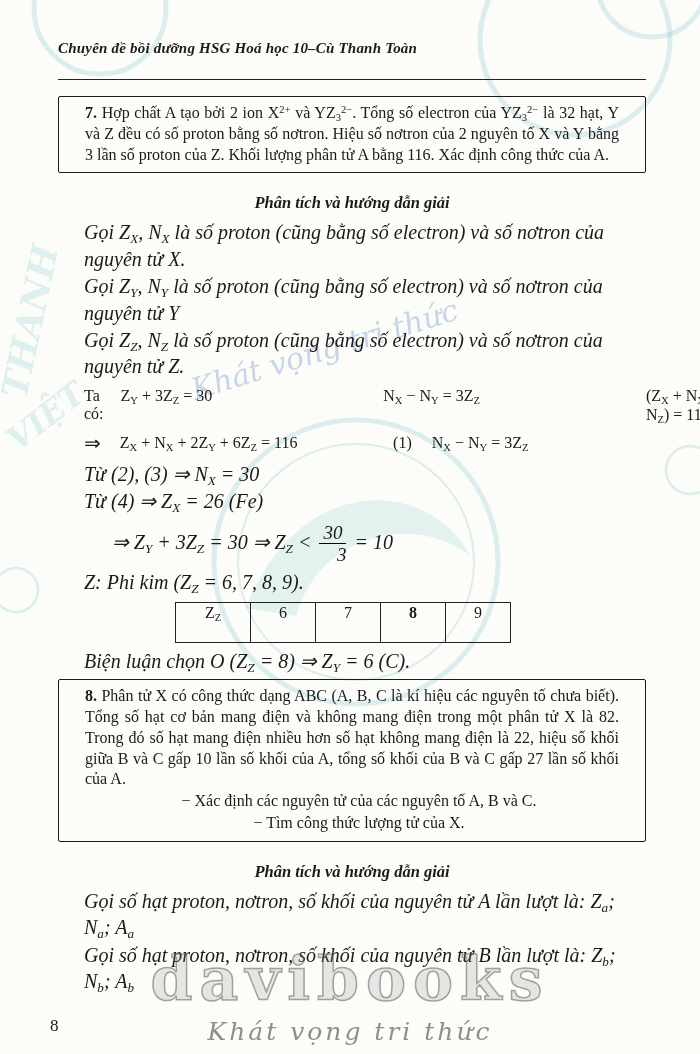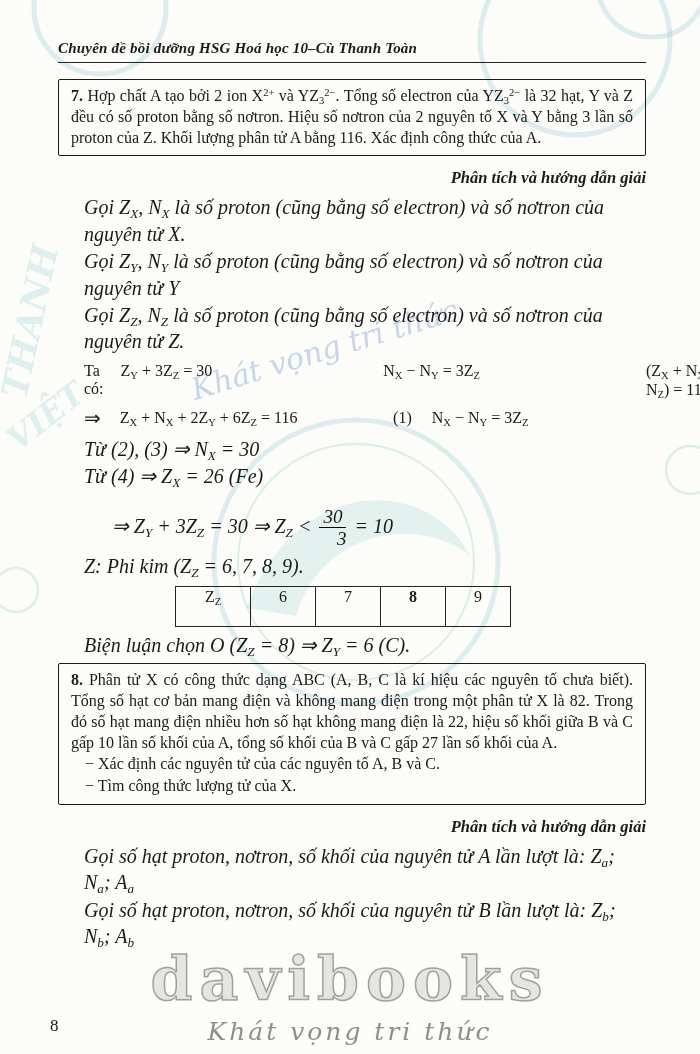--- a/index.html
+++ b/index.html
@@ -2,50 +2,50 @@
 <html><head>
 <meta charset="utf-8">
 <style>
   html,body{margin:0;padding:0;background:#e8e8e6;}
   .page{position:relative;width:700px;height:1054px;background:#fcfcf9;
         font-family:"Liberation Serif",serif;color:#1a1a1a;overflow:hidden;}
   .content{position:relative;padding:40px 54px 0 58px;z-index:2;}
 
   
   .header{font-style:italic;font-weight:bold;font-size:15px;letter-spacing:.2px;
-          padding-bottom:5px;border-bottom:1.3px solid #222;margin-bottom:16px;}
+          padding-bottom:22px;border-bottom:1.3px solid #222;margin-bottom:16px;}
 
   
-  .problem-box{border:1.6px solid #1a1a1a;border-radius:2px;padding:6px 12px 7px;
+  .problem-box{border:1.6px solid #1a1a1a;border-radius:2px;padding:6px 26px 7px;
                font-size:16px;line-height:1.3;text-align:justify;background:transparent;}
   .problem-box p{margin:0;}
-  .problem-box .dash-line{text-align:left;margin:1px 0 0 14px;}
+  .problem-box .dash-line{text-align:center;margin:1px 0 0 14px;}
 
-  .sol-heading{text-align:right;font-weight:bold;font-style:italic;
-               font-size:16.5px;margin:12px 0 6px;}
+  .sol-heading{text-align:center;font-weight:bold;font-style:italic;
+               font-size:16.5px;margin:20px 0 6px;}
 
   .body-line{margin:1px 0 1px 26px;font-size:20px;line-height:1.32;font-style:italic;}
 
   sub{font-size:.66em;vertical-align:-0.28em;line-height:0;}
   sup{font-size:.66em;vertical-align:.5em;line-height:0;}
 
   
   .eq-system{display:flex;align-items:center;margin:6px 0 6px 26px;font-size:16px;}
   .eq-label{margin-right:8px;}
   .implies{font-size:20px;margin-right:10px;}
   .brace{width:13px;margin-right:9px;align-self:stretch;min-height:0;}
   .eq-lines{display:flex;gap:20px;line-height:1.22;}
   .eq-row{display:flex;justify-content:space-between;width:292px;}
   .eq-num{margin-left:18px;}
 
   .frac{display:inline-flex;flex-direction:column;vertical-align:middle;
         text-align:right;line-height:1.05;margin:0 3px;font-size:.95em;}
   .frac .fnum{border-bottom:1.3px solid #000;padding:0 4px 1px;}
   .frac .fden{padding-top:1px;}
-  .deduction{margin-left:54px;margin-top:17px;margin-bottom:4px;}
+  .deduction{margin-left:54px;margin-top:8px;margin-bottom:4px;}
 
   
   .z-table{border-collapse:collapse;margin:6px 0 5px 117px;font-size:16px;}
   .z-table td{border:1.4px solid #222;text-align:center;padding:1px 0 20px;}
   .z-table td.c0{width:74px;}
   .z-table td.cv{width:64px;}
 
   .spacer-sm{height:4px;}
 
   

